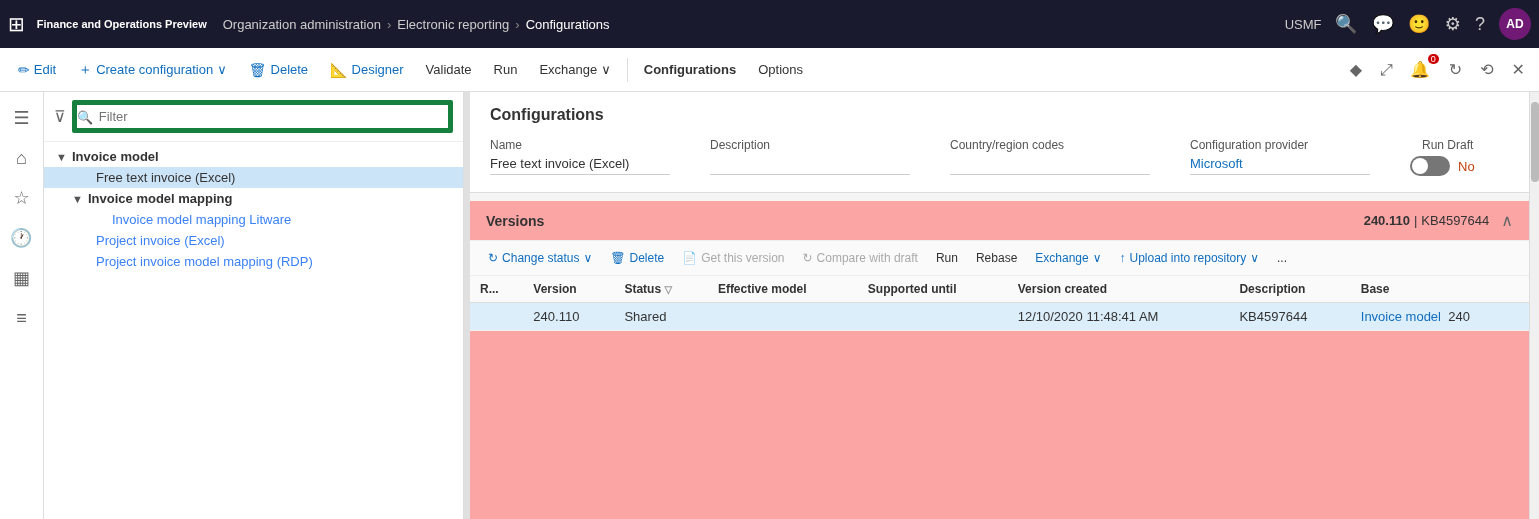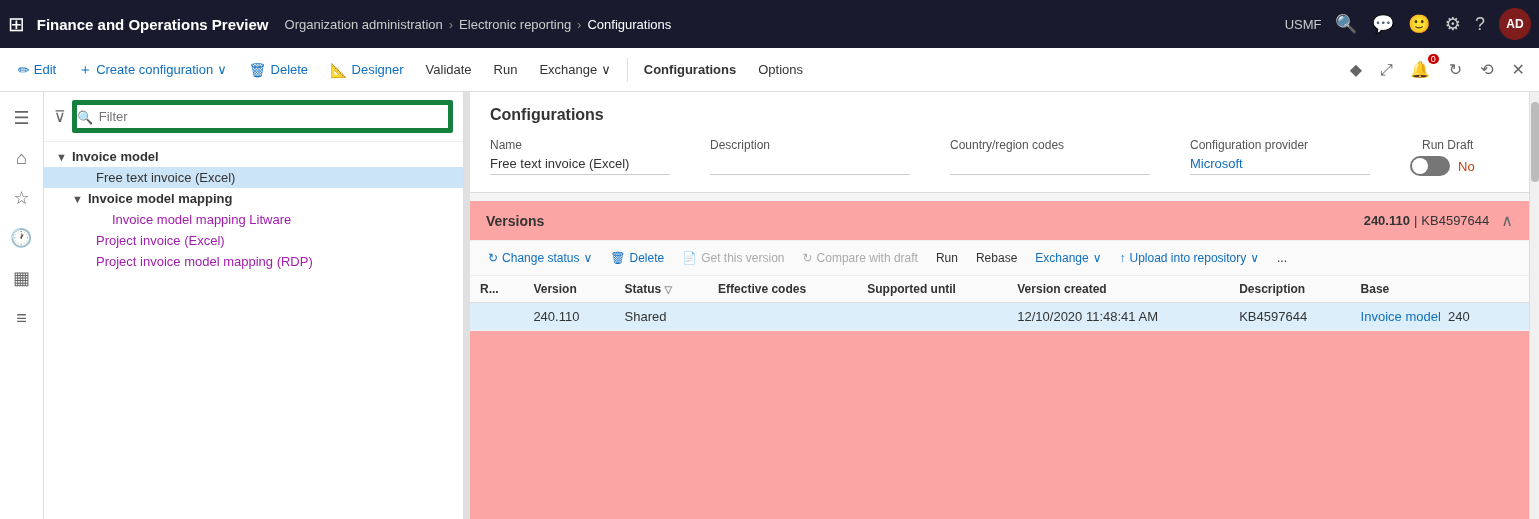--- a/index.html
+++ b/index.html
@@ -8,30 +8,30 @@
     
     .top-nav {
       display: flex;
       align-items: center;
       background: #1a1a2e;
       color: #fff;
       height: 48px;
       padding: 0 8px;
     }
     .top-nav-grid { color: #fff; font-size: 20px; margin-right: 12px; cursor: pointer; }
-    .top-nav-title { font-size: 15px; font-weight: 600; color: #fff; margin-right: 16px; white-space: nowrap; }
+    .top-nav-title { font-size: 11px; font-weight: 600; color: #fff; margin-right: 16px; white-space: nowrap; }
     .top-nav-breadcrumb { display: flex; align-items: center; gap: 6px; color: #ccc; font-size: 13px; flex: 1; }
     .top-nav-breadcrumb .sep { color: #888; }
     .top-nav-breadcrumb a { color: #ccc; text-decoration: none; cursor: pointer; }
     .top-nav-breadcrumb .current { color: #fff; font-weight: 500; }
     .top-nav-right { display: flex; align-items: center; gap: 14px; }
     .top-nav-right .org-label { color: #ccc; font-size: 13px; }
     .top-nav-icon { color: #ccc; font-size: 18px; cursor: pointer; }
     .top-nav-avatar {
-      width: 32px; height: 32px; border-radius: 50%; background: #7f1d1d;
+      width: 32px; height: 32px; border-radius: 50%; background: #701a75;
       display: flex; align-items: center; justify-content: center;
       color: #fff; font-size: 12px; font-weight: 700; cursor: pointer;
     }
 
     
     .command-bar {
       display: flex;
       align-items: center;
       background: #fff;
       border-bottom: 1px solid #ddd;
@@ -110,21 +110,21 @@
     .tree-item {
       display: flex; align-items: center;
       padding: 3px 8px;
       cursor: pointer;
       white-space: nowrap;
     }
     .tree-item.selected { background: #cce4f7; }
     .tree-item .expand-icon { width: 16px; color: #555; font-size: 11px; }
     .tree-item .item-label { font-size: 13px; }
     .tree-item .item-label.parent { font-weight: 600; color: #333; }
-    .tree-item .item-label.child { color: #a21caf; }
+    .tree-item .item-label.child { color: #3b82f6; }
     .tree-item .item-label.selected-item { color: #333; }
 
     
     .resize-handle {
       width: 6px;
       background: #e0e0e0;
       cursor: col-resize;
       position: relative;
     }
 
@@ -441,21 +441,21 @@
 
       <table class="versions-table">
         <thead>
           <tr>
             <th>R...</th>
             <th>Version</th>
             <th>
               <span>Status</span>
               <span class="th-filter">▽</span>
             </th>
-            <th>Effective codes</th>
+            <th>Effective model</th>
             <th>Supported until</th>
             <th>Version created</th>
             <th>Description</th>
             <th>Base</th>
           </tr>
         </thead>
         <tbody>
           <tr class="selected-row">
             <td></td>
             <td>240.110</td>

